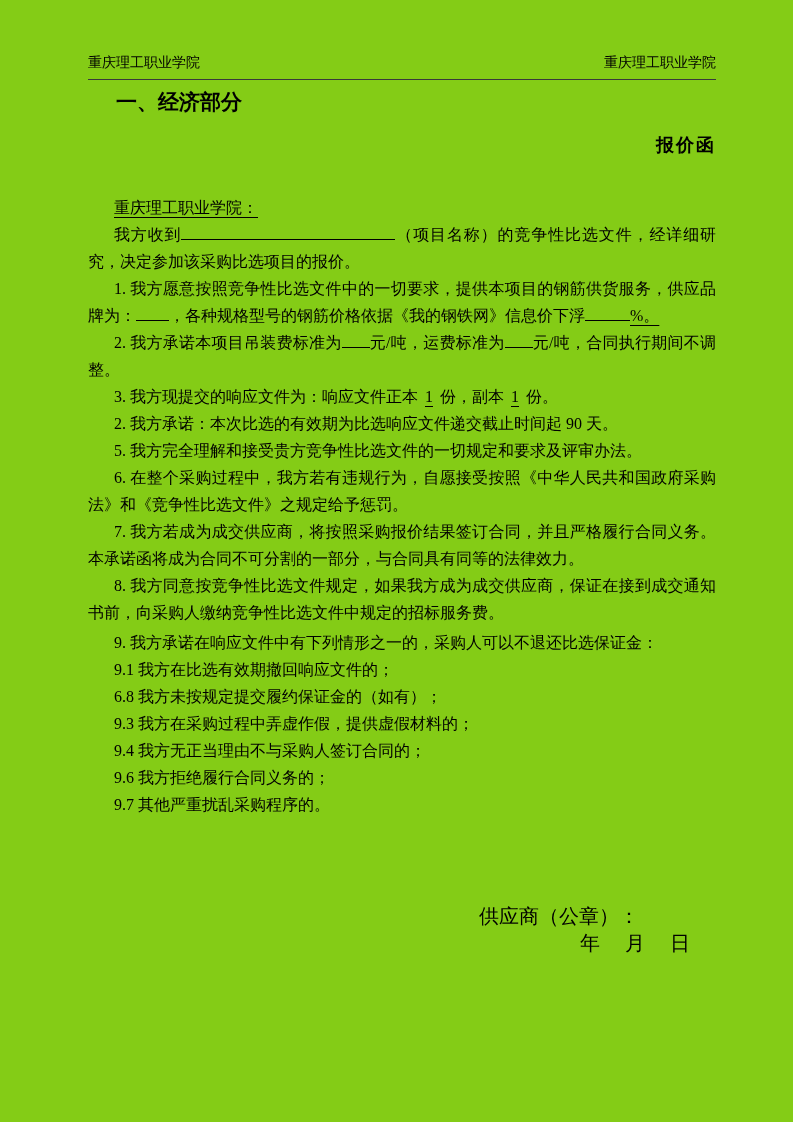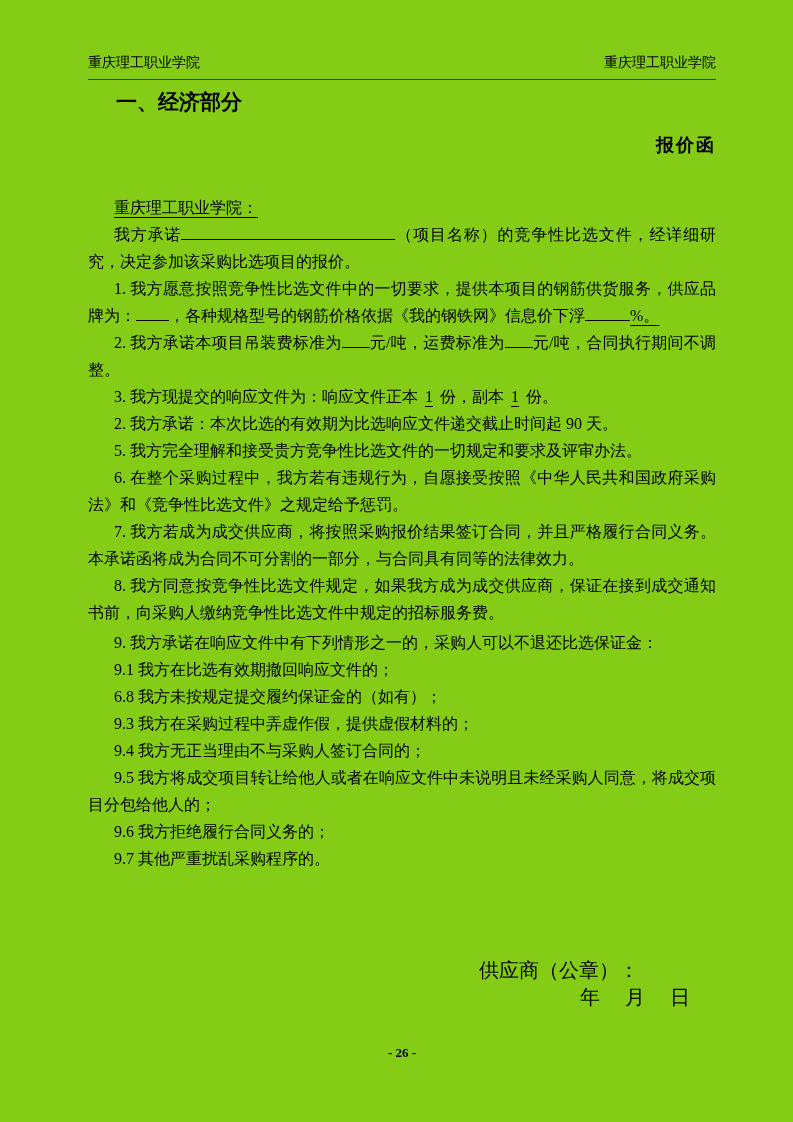--- a/index.html
+++ b/index.html
@@ -77,47 +77,45 @@
     </div>
 
     <div class="section-heading">一、经济部分</div>
 
     <div class="doc-title">报价函</div>
 
     <div class="body-text">
 
       <p class="para"><span class="uline">重庆理工职业学院：</span></p>
 
-      <p class="para"><span>我方承诺</span><span class="blank" style="width:214px"></span><span>（项目名称）的竞争性比选文件，经详细研究，决定参加该采购比选项目的报价。</span></p>
+      <p class="para"><span>我方收到</span><span class="blank" style="width:214px"></span><span>（项目名称）的竞争性比选文件，经详细研究，决定参加该采购比选项目的报价。</span></p>
 
       <p class="para"><span>1. 我方愿意按照竞争性比选文件中的一切要求，提供本项目的钢筋供货服务，供应品牌为：</span><span class="blank" style="width:33px"></span><span>，各种规格型号的钢筋价格依据《我的钢铁网》信息价下浮</span><span class="blank" style="width:45px"></span><span class="uline">%。</span></p>
 
       <p class="para"><span>2. 我方承诺本项目吊装费标准为</span><span class="blank" style="width:28px"></span><span>元/吨，运费标准为</span><span class="blank" style="width:28px"></span><span>元/吨，合同执行期间不调整。</span></p>
 
       <p class="para"><span>3. 我方现提交的响应文件为：响应文件正本</span><span class="fill">1</span><span>份，副本</span><span class="fill">1</span><span>份。</span></p>
 
       <p class="para">2. 我方承诺：本次比选的有效期为比选响应文件递交截止时间起 90 天。</p>
       <p class="para">5. 我方完全理解和接受贵方竞争性比选文件的一切规定和要求及评审办法。</p>
       <p class="para">6. 在整个采购过程中，我方若有违规行为，自愿接受按照《中华人民共和国政府采购法》和《竞争性比选文件》之规定给予惩罚。</p>
       <p class="para">7. 我方若成为成交供应商，将按照采购报价结果签订合同，并且严格履行合同义务。本承诺函将成为合同不可分割的一部分，与合同具有同等的法律效力。</p>
       <p class="para">8. 我方同意按竞争性比选文件规定，如果我方成为成交供应商，保证在接到成交通知书前，向采购人缴纳竞争性比选文件中规定的招标服务费。</p>
 
       <div class="group-9">
         <p class="para">9. 我方承诺在响应文件中有下列情形之一的，采购人可以不退还比选保证金：</p>
         <p class="para">9.1 我方在比选有效期撤回响应文件的；</p>
         <p class="para">6.8 我方未按规定提交履约保证金的（如有）；</p>
         <p class="para">9.3 我方在采购过程中弄虚作假，提供虚假材料的；</p>
         <p class="para">9.4 我方无正当理由不与采购人签订合同的；</p>
-        <p class="para">9.5 我方将成交项目转让给他人或者在响应文件中未说明且未经采购人同意，将成交项目分包给他人的；</p>
         <p class="para">9.6 我方拒绝履行合同义务的；</p>
         <p class="para">9.7 其他严重扰乱采购程序的。</p>
       </div>
 
       <div class="signature">
         <div class="sig-supplier">供应商（公章）：</div>
         <div class="sig-date">年　 月　 日</div>
       </div>
 
     </div>
   </div>
 
-  <div class="page-number">- 26 -</div>
 </div>
 
 </body></html>

